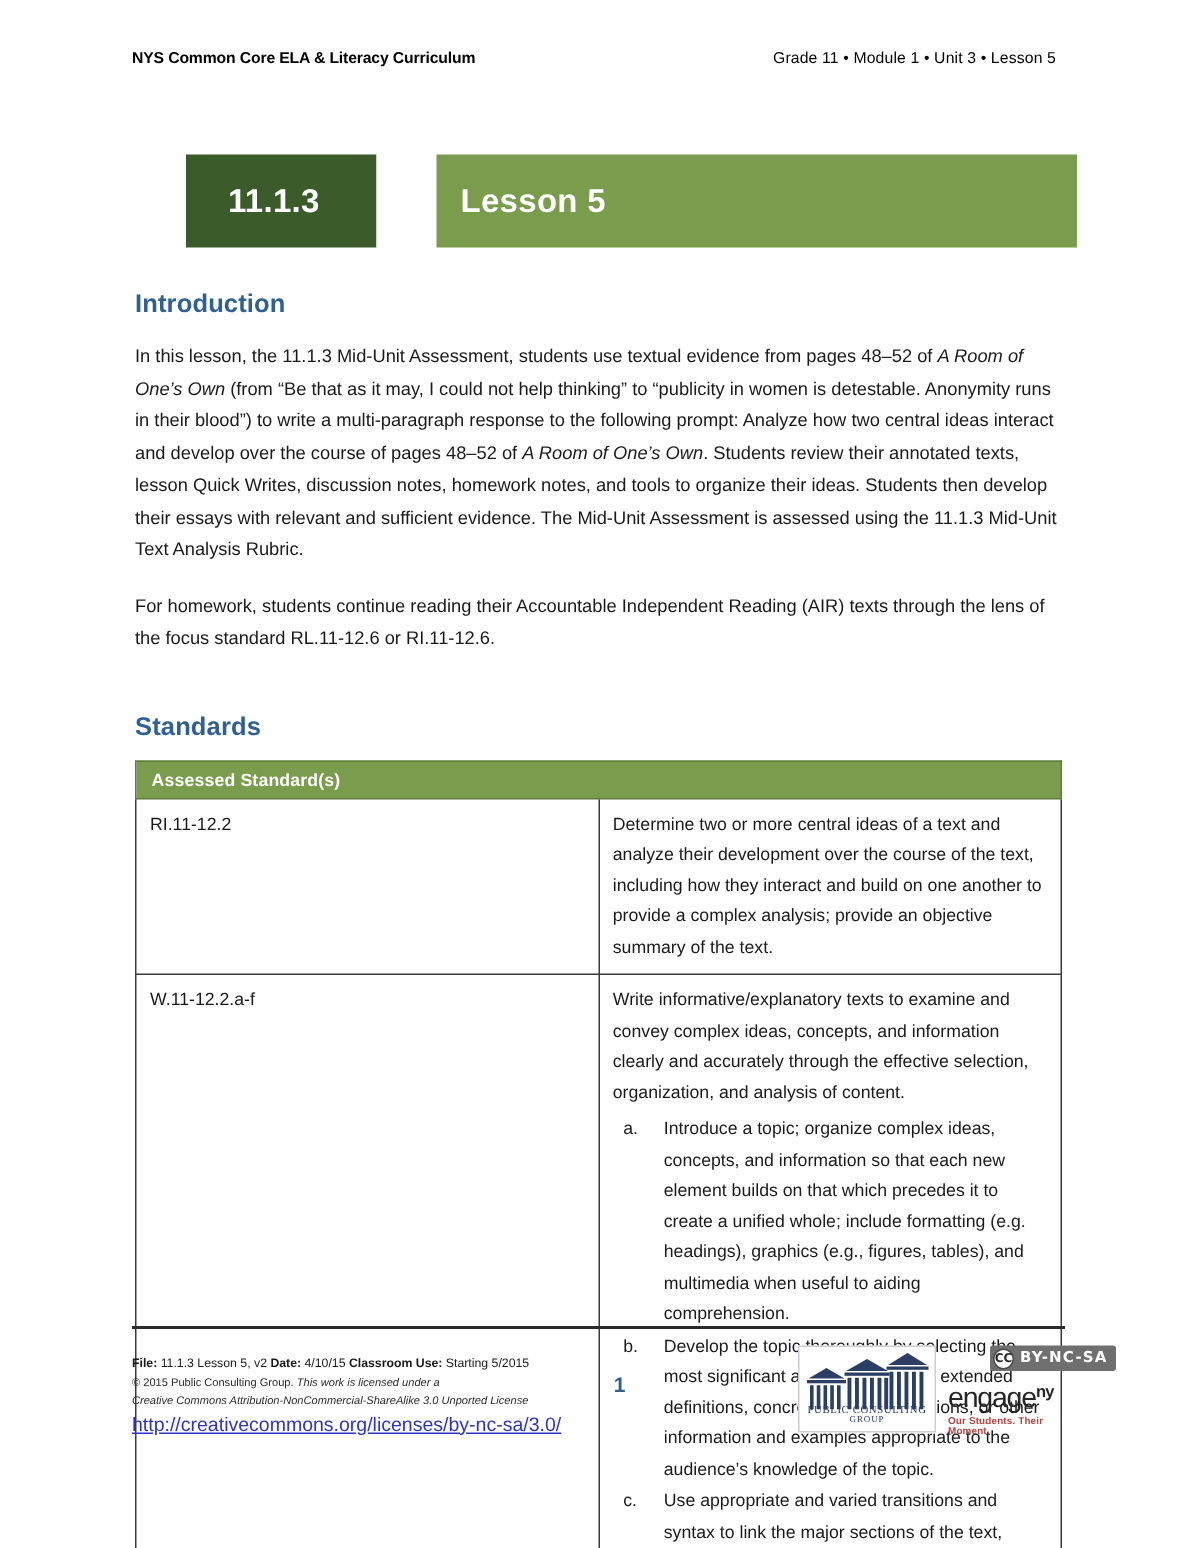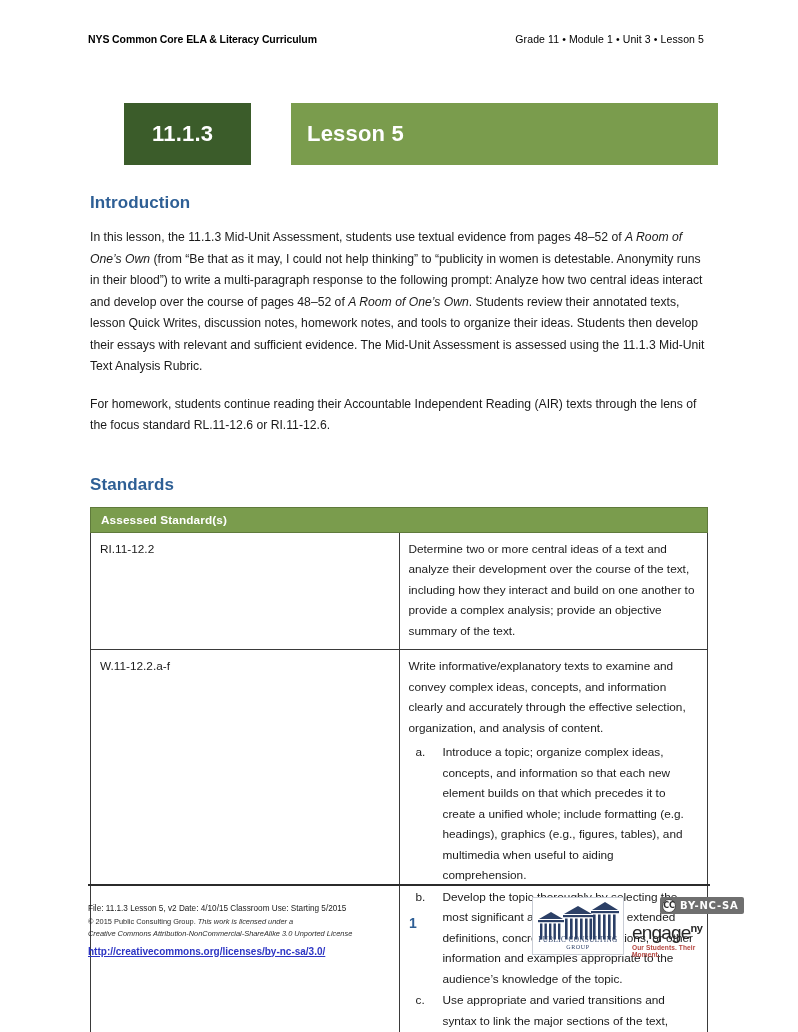--- a/index.html
+++ b/index.html
@@ -176,33 +176,33 @@
     left: 0;
     top: 0;
     width: 300px;
   }
   .footer-line1 {
     font-size: 8.2px;
     color: #1a1a1a;
     line-height: 12.5px;
     white-space: nowrap;
   }
-  .footer-line1 b { font-weight: normal; }
+  .footer-line1 b { font-weight: bold; }
   .footer-line2, .footer-line3 {
     font-size: 7.4px;
     color: #2b2b2b;
     line-height: 12.5px;
     white-space: nowrap;
   }
   .footer-line2 .lic, .footer-line3 { font-style: italic; }
   .footer-link {
-    font-size: 10px;
+    font-size: 13px;
     color: #2d35c4;
     text-decoration: underline;
-    font-weight: bold;
+    font-weight: normal;
     line-height: 12.5px;
     display: inline-block;
     white-space: nowrap;
   }
   .page-number {
     position: absolute;
     left: 310px;
     top: 12px;
     width: 30px;
     text-align: center;

